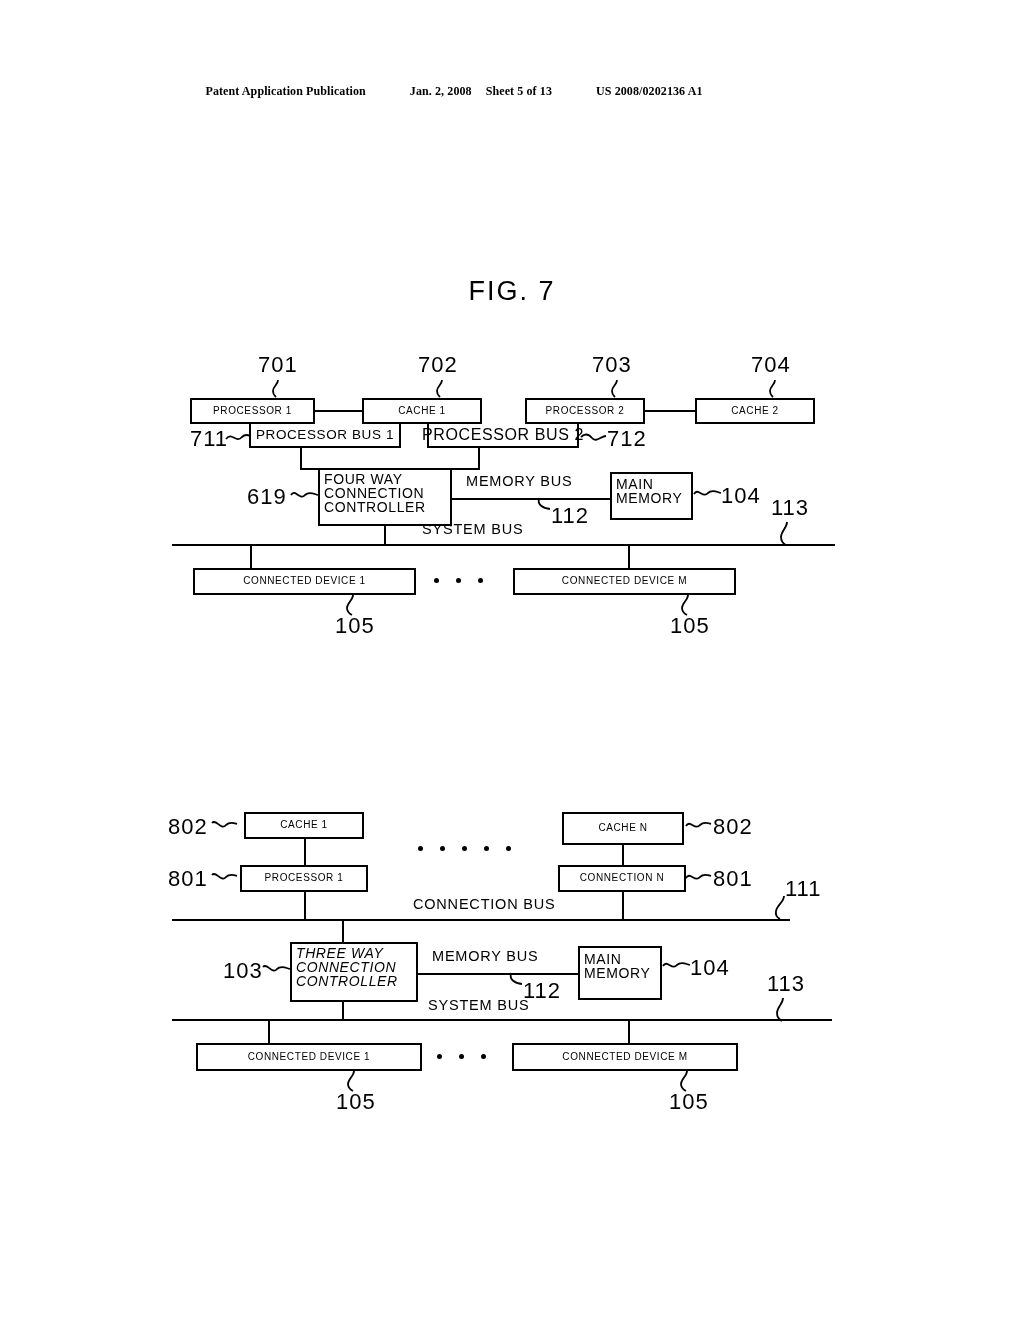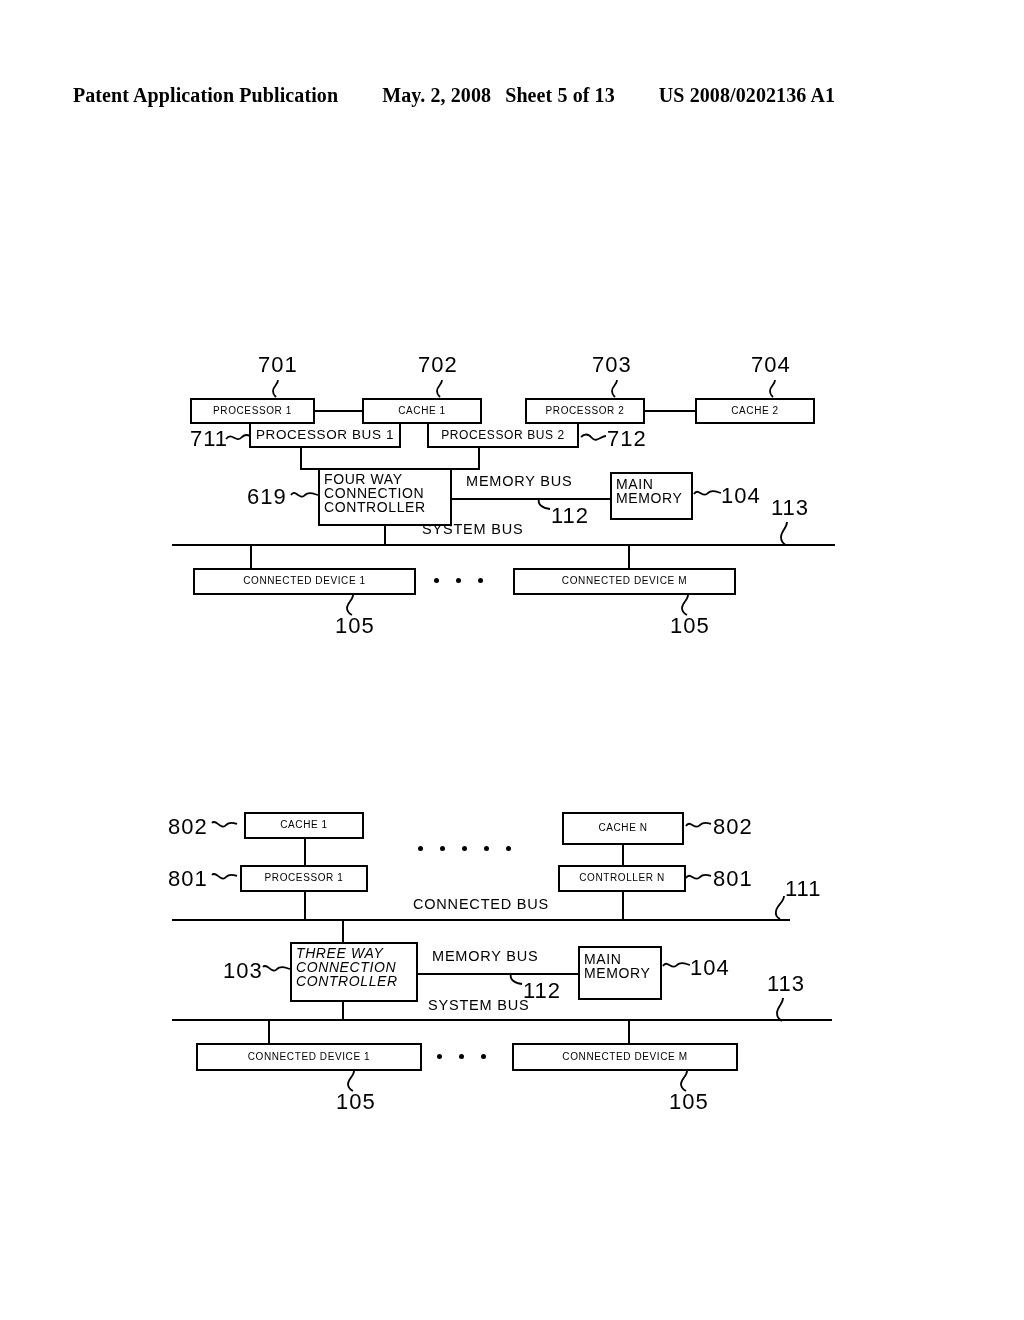--- a/index.html
+++ b/index.html
@@ -19,21 +19,21 @@
   
   #page-header {
     position: absolute;
     left: 0; top: 84px;
     width: 908px;
     display: flex;
     justify-content: center;
     align-items: baseline;
     font-family: "Liberation Serif", serif;
     font-weight: bold;
-    font-size: 20px;
+    font-size: 12px;
     letter-spacing: 0.1px;
     white-space: nowrap;
   }
   #page-header .hdr-pub   { margin-right: 44px; }
   #page-header .hdr-date  { margin-right: 14px; }
   #page-header .hdr-sheet { margin-right: 44px; }
 
   
   .fig {
     position: absolute;
@@ -133,27 +133,28 @@
 
   
   .sq { position: absolute; z-index: 4; }
   .sq svg { display: block; overflow: visible; }
 </style>
 </head>
 <body>
 
 <div id="page-header">
   <span class="hdr-pub">Patent Application Publication</span>
-  <span class="hdr-date">May. 2, 2008</span>
+  <span class="hdr-date">Jan. 2, 2008</span>
   <span class="hdr-sheet">Sheet 5 of 13</span>
   <span class="hdr-doc">US 2008/0202136 A1</span>
 </div>
 
 <div class="fig" id="fig7">
 
+  <div class="fig-title" style="top:16px;">FIG. 7</div>
 
   <div class="ref" style="left:258px; top:92px;">701</div>
   <div class="ref" style="left:418px; top:92px;">702</div>
   <div class="ref" style="left:592px; top:92px;">703</div>
   <div class="ref" style="left:751px; top:92px;">704</div>
 
   <div class="sq" style="left:268px; top:120px;">
     <svg width="18" height="18" viewBox="0 0 18 18">
         <path d="M10 0 C10 5, 5 6, 5 11 C5 15, 7 16, 8 17" stroke="#000" stroke-width="1.8" fill="none"></path>
       </svg>
@@ -176,21 +177,21 @@
 
   <div class="box" style="left:190px; top:138px; width:125px; height:26px;">PROCESSOR  1</div>
   <div class="box" style="left:362px; top:138px; width:120px; height:26px;">CACHE  1</div>
   <div class="box" style="left:525px; top:138px; width:120px; height:26px;">PROCESSOR 2</div>
   <div class="box" style="left:695px; top:138px; width:120px; height:26px;">CACHE 2</div>
 
   <div class="hline" style="left:315px; top:150px; width:47px;"></div>
   <div class="hline" style="left:645px; top:150px; width:50px;"></div>
 
   <div class="box" style="left:249px; top:164px; width:152px; height:24px; border-top:none; font-size:13.5px;">PROCESSOR BUS 1</div>
-  <div class="box" style="left:427px; top:164px; width:152px; height:24px; border-top:none; font-size:12px;">PROCESSOR BUS 2</div>
+  <div class="box" style="left:427px; top:164px; width:152px; height:24px; border-top:none; font-size:16px;">PROCESSOR BUS 2</div>
 
   <div class="ref" style="left:190px; top:166px;">711</div>
   <div class="sq" style="left:226px; top:170px;">
     <svg width="26" height="16" viewBox="0 0 26 16">
         <path d="M0 9 C6 1, 10 14, 16 7 C19 4, 22 5, 24 6" stroke="#000" stroke-width="1.8" fill="none"></path>
       </svg>
   </div>
 
   <div class="sq" style="left:581px; top:170px;">
     <svg width="26" height="16" viewBox="0 0 26 16">
@@ -307,29 +308,29 @@
   <div class="vline thin" style="left:622px; top:119px; height:26px;"></div>
 
   <div class="ref" style="left:168px; top:146px;">801</div>
   <div class="sq" style="left:212px; top:150px;">
     <svg width="26" height="16" viewBox="0 0 26 16">
         <path d="M0 5 C4 0, 9 13, 14 7 C18 3, 22 5, 25 6" stroke="#000" stroke-width="1.8" fill="none"></path>
       </svg>
   </div>
   <div class="box" style="left:240px; top:145px; width:128px; height:27px;">PROCESSOR 1</div>
 
-  <div class="box" style="left:558px; top:145px; width:128px; height:27px;">CONTROLLER N</div>
+  <div class="box" style="left:558px; top:145px; width:128px; height:27px;">CONNECTION N</div>
   <div class="sq" style="left:686px; top:150px;">
     <svg width="26" height="16" viewBox="0 0 26 16">
         <path d="M0 8 C4 1, 9 13, 14 7 C18 3, 22 5, 25 6" stroke="#000" stroke-width="1.8" fill="none"></path>
       </svg>
   </div>
   <div class="ref" style="left:713px; top:146px;">801</div>
 
-  <div class="lbl" style="left:413px; top:176px;">CONNECTED  BUS</div>
+  <div class="lbl" style="left:413px; top:176px;">CONNECTION  BUS</div>
   <div class="ref" style="left:785px; top:156px;">111</div>
   <div class="sq" style="left:772px; top:176px;">
     <svg width="18" height="24" viewBox="0 0 18 24">
         <path d="M12 0 C12 6, 5 9, 4 15 C3 20, 6 22, 8 23" stroke="#000" stroke-width="1.8" fill="none"></path>
       </svg>
   </div>
   <div class="bus" style="left:172px; top:199px; width:618px;"></div>
 
   <div class="vline thin" style="left:304px; top:172px; height:28px;"></div>
   <div class="vline thin" style="left:622px; top:172px; height:28px;"></div>

